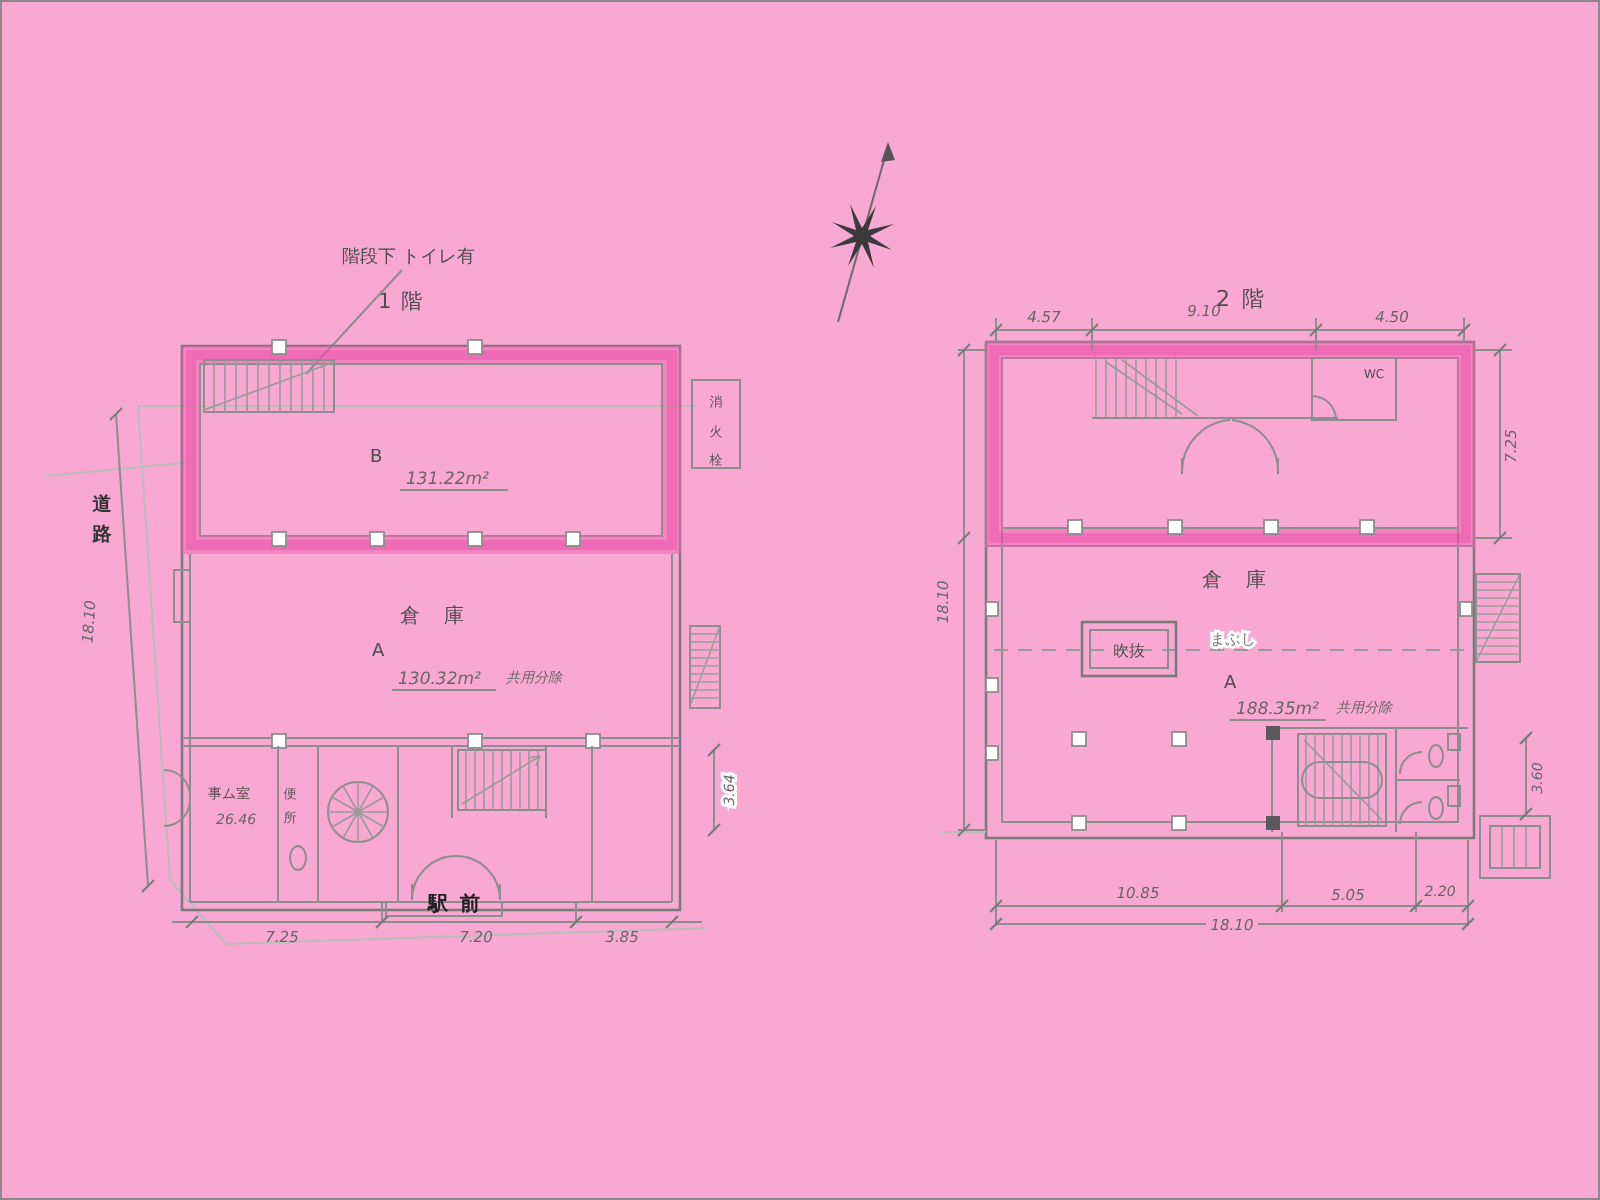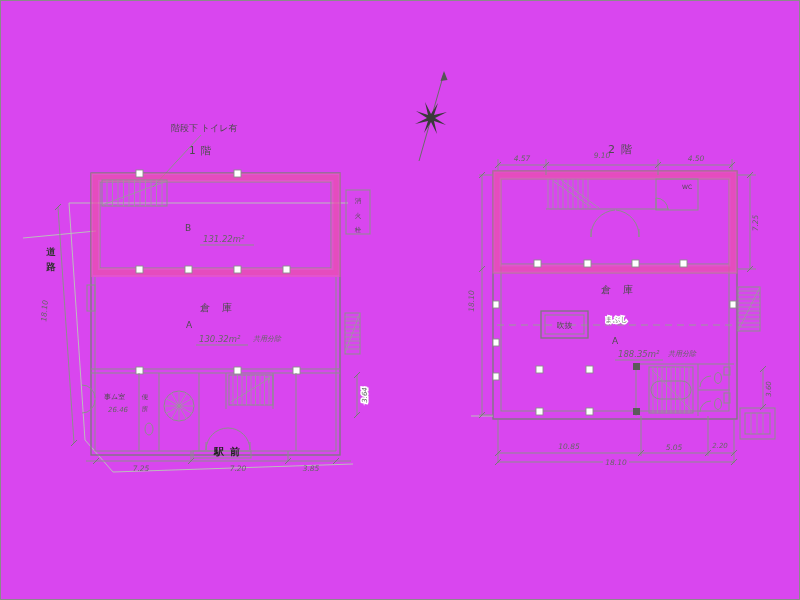--- a/index.html
+++ b/index.html
@@ -1,16 +1,16 @@
 <!DOCTYPE html>
 <html><head>
 <meta charset="utf-8">
 <style>
   html,body{margin:0;padding:0;background:#fff;}
-  .canvas{position:relative;width:798px;height:598px;border:1px solid #8a8a8a;background:#d946ef;overflow:hidden;}
+  .canvas{position:relative;width:798px;height:598px;border:1px solid #8a8a8a;background:#f9a8d4;overflow:hidden;}
   svg{position:absolute;left:0;top:0;}
   svg text{font-family:"DejaVu Sans",sans-serif;fill:#4d4d4d;}
   .ln{stroke:#8d8d8d;stroke-width:1;fill:none;}
   .ln2{stroke:#7a7a7a;stroke-width:1.3;fill:none;}
   .faint{stroke:#bcbcbc;stroke-width:1;fill:none;}
   .hatch{stroke:#9a9a9a;stroke-width:.8;fill:none;}
   .pink{stroke:#ee5fae;stroke-opacity:.5;stroke-width:9;fill:none;}
   .pink2{stroke:#e83fa0;stroke-opacity:.35;stroke-width:5;fill:none;}
   .col{fill:#fff;stroke:#8d8d8d;stroke-width:.9;}
   .colD{fill:#5a5a5a;stroke:none;}

